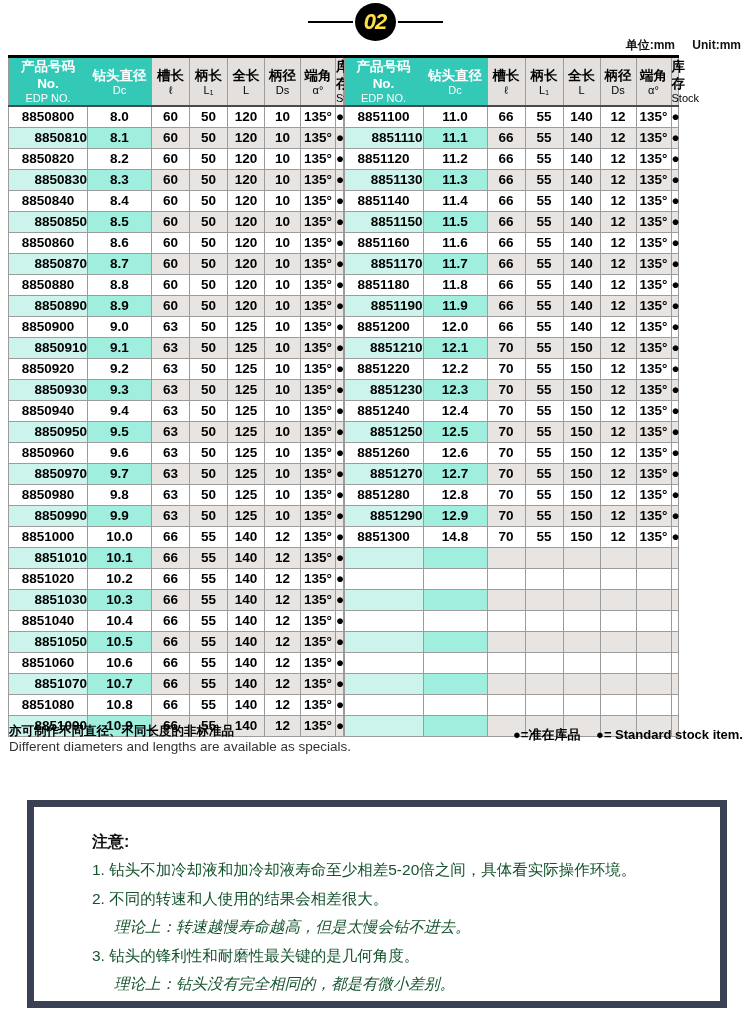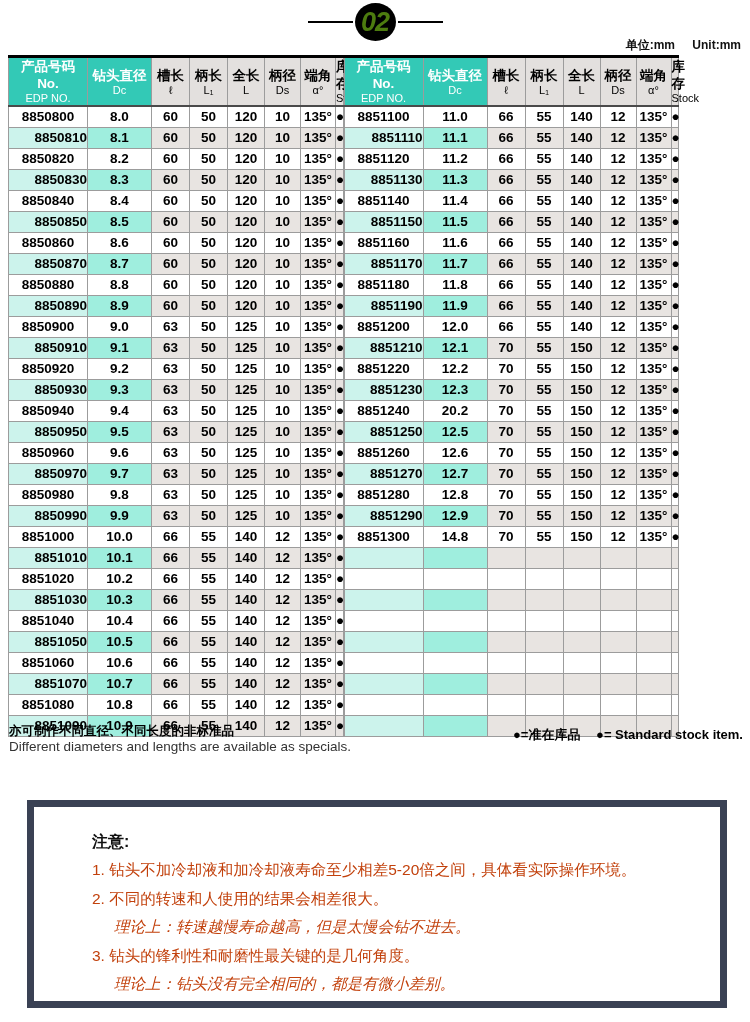--- a/index.html
+++ b/index.html
@@ -6,21 +6,21 @@
   .page{
     position:relative;width:750px;height:1022px;background:#fff;overflow:hidden;
     font-family:"Liberation Sans","DejaVu Sans",sans-serif;color:#000;
   }
   
   .badge-row{position:absolute;top:2px;left:0;right:0;height:40px;
     display:flex;justify-content:center;align-items:center;}
   .badge-rule{width:45px;height:2px;background:#000;}
   .badge-circle{width:41px;height:38px;background:#000;border-radius:50%;
     display:flex;align-items:center;justify-content:center;margin:0 2px;}
-  .badge-circle span{color:#4d7c0f;font-size:27px;font-weight:bold;font-style:italic;letter-spacing:-1px;}
+  .badge-circle span{color:#fde047;font-size:22px;font-weight:bold;font-style:italic;letter-spacing:-1px;}
   
   .unit-note{position:absolute;top:37px;right:9px;font-size:12px;font-weight:bold;color:#111;}
   .unit-note .u2{margin-left:14px;}
   
   .tables{position:absolute;top:55px;left:8px;width:671px;display:flex;justify-content:space-between;}
   table.spec{border-collapse:collapse;table-layout:fixed;width:360px;
     border:1px solid #8a8a8a;border-top:3px solid #000;}
   table.spec th,table.spec td{border:1px solid #9c9c9c;padding:0;text-align:center;vertical-align:middle;}
   table.spec th{border-bottom:2px solid #4a4a4a;height:34px;}
   .th-teal{background:#33c9b6;color:#fff;}
@@ -45,21 +45,21 @@
   .footnote-left{position:absolute;left:9px;top:724px;}
   .fn-cn{font-size:12.5px;font-weight:bold;color:#000;line-height:15px;}
   .fn-en{font-size:13.5px;color:#333;line-height:16px;}
   .footnote-right{position:absolute;right:7px;top:726px;font-size:13px;font-weight:bold;color:#000;}
   .footnote-right .leg2{margin-left:12px;}
   
   .notice-box{position:absolute;left:27px;top:800px;width:700px;height:208px;
     box-sizing:border-box;border:7px solid #3a4154;background:#fff;
     padding:21px 10px 0 58px;}
   .notice-title{font-size:16px;font-weight:bold;color:#111;line-height:28px;}
-  .notice-line{font-size:15.5px;color:#c2410c;line-height:28.5px;white-space:nowrap;}
+  .notice-line{font-size:15.5px;color:#14532d;line-height:28.5px;white-space:nowrap;}
   .notice-line.indent{padding-left:22px;font-style:italic;}
 </style>
 </head>
 <body>
 
 <div class="page">
 
   <div class="badge-row">
     <span class="badge-rule"></span>
     <span class="badge-circle">
@@ -587,21 +587,21 @@
             <td class="c1">12.3</td>
             <td class="c2">70</td>
             <td class="c3">55</td>
             <td class="c4">150</td>
             <td class="c5">12</td>
             <td class="c6">135°</td>
             <td class="c7">●</td>
           </tr>
           <tr class="plain">
             <td class="c0">8851240</td>
-            <td class="c1">20.2</td>
+            <td class="c1">12.4</td>
             <td class="c2">70</td>
             <td class="c3">55</td>
             <td class="c4">150</td>
             <td class="c5">12</td>
             <td class="c6">135°</td>
             <td class="c7">●</td>
           </tr>
           <tr class="alt">
             <td class="c0">8851250</td>
             <td class="c1">12.5</td>

